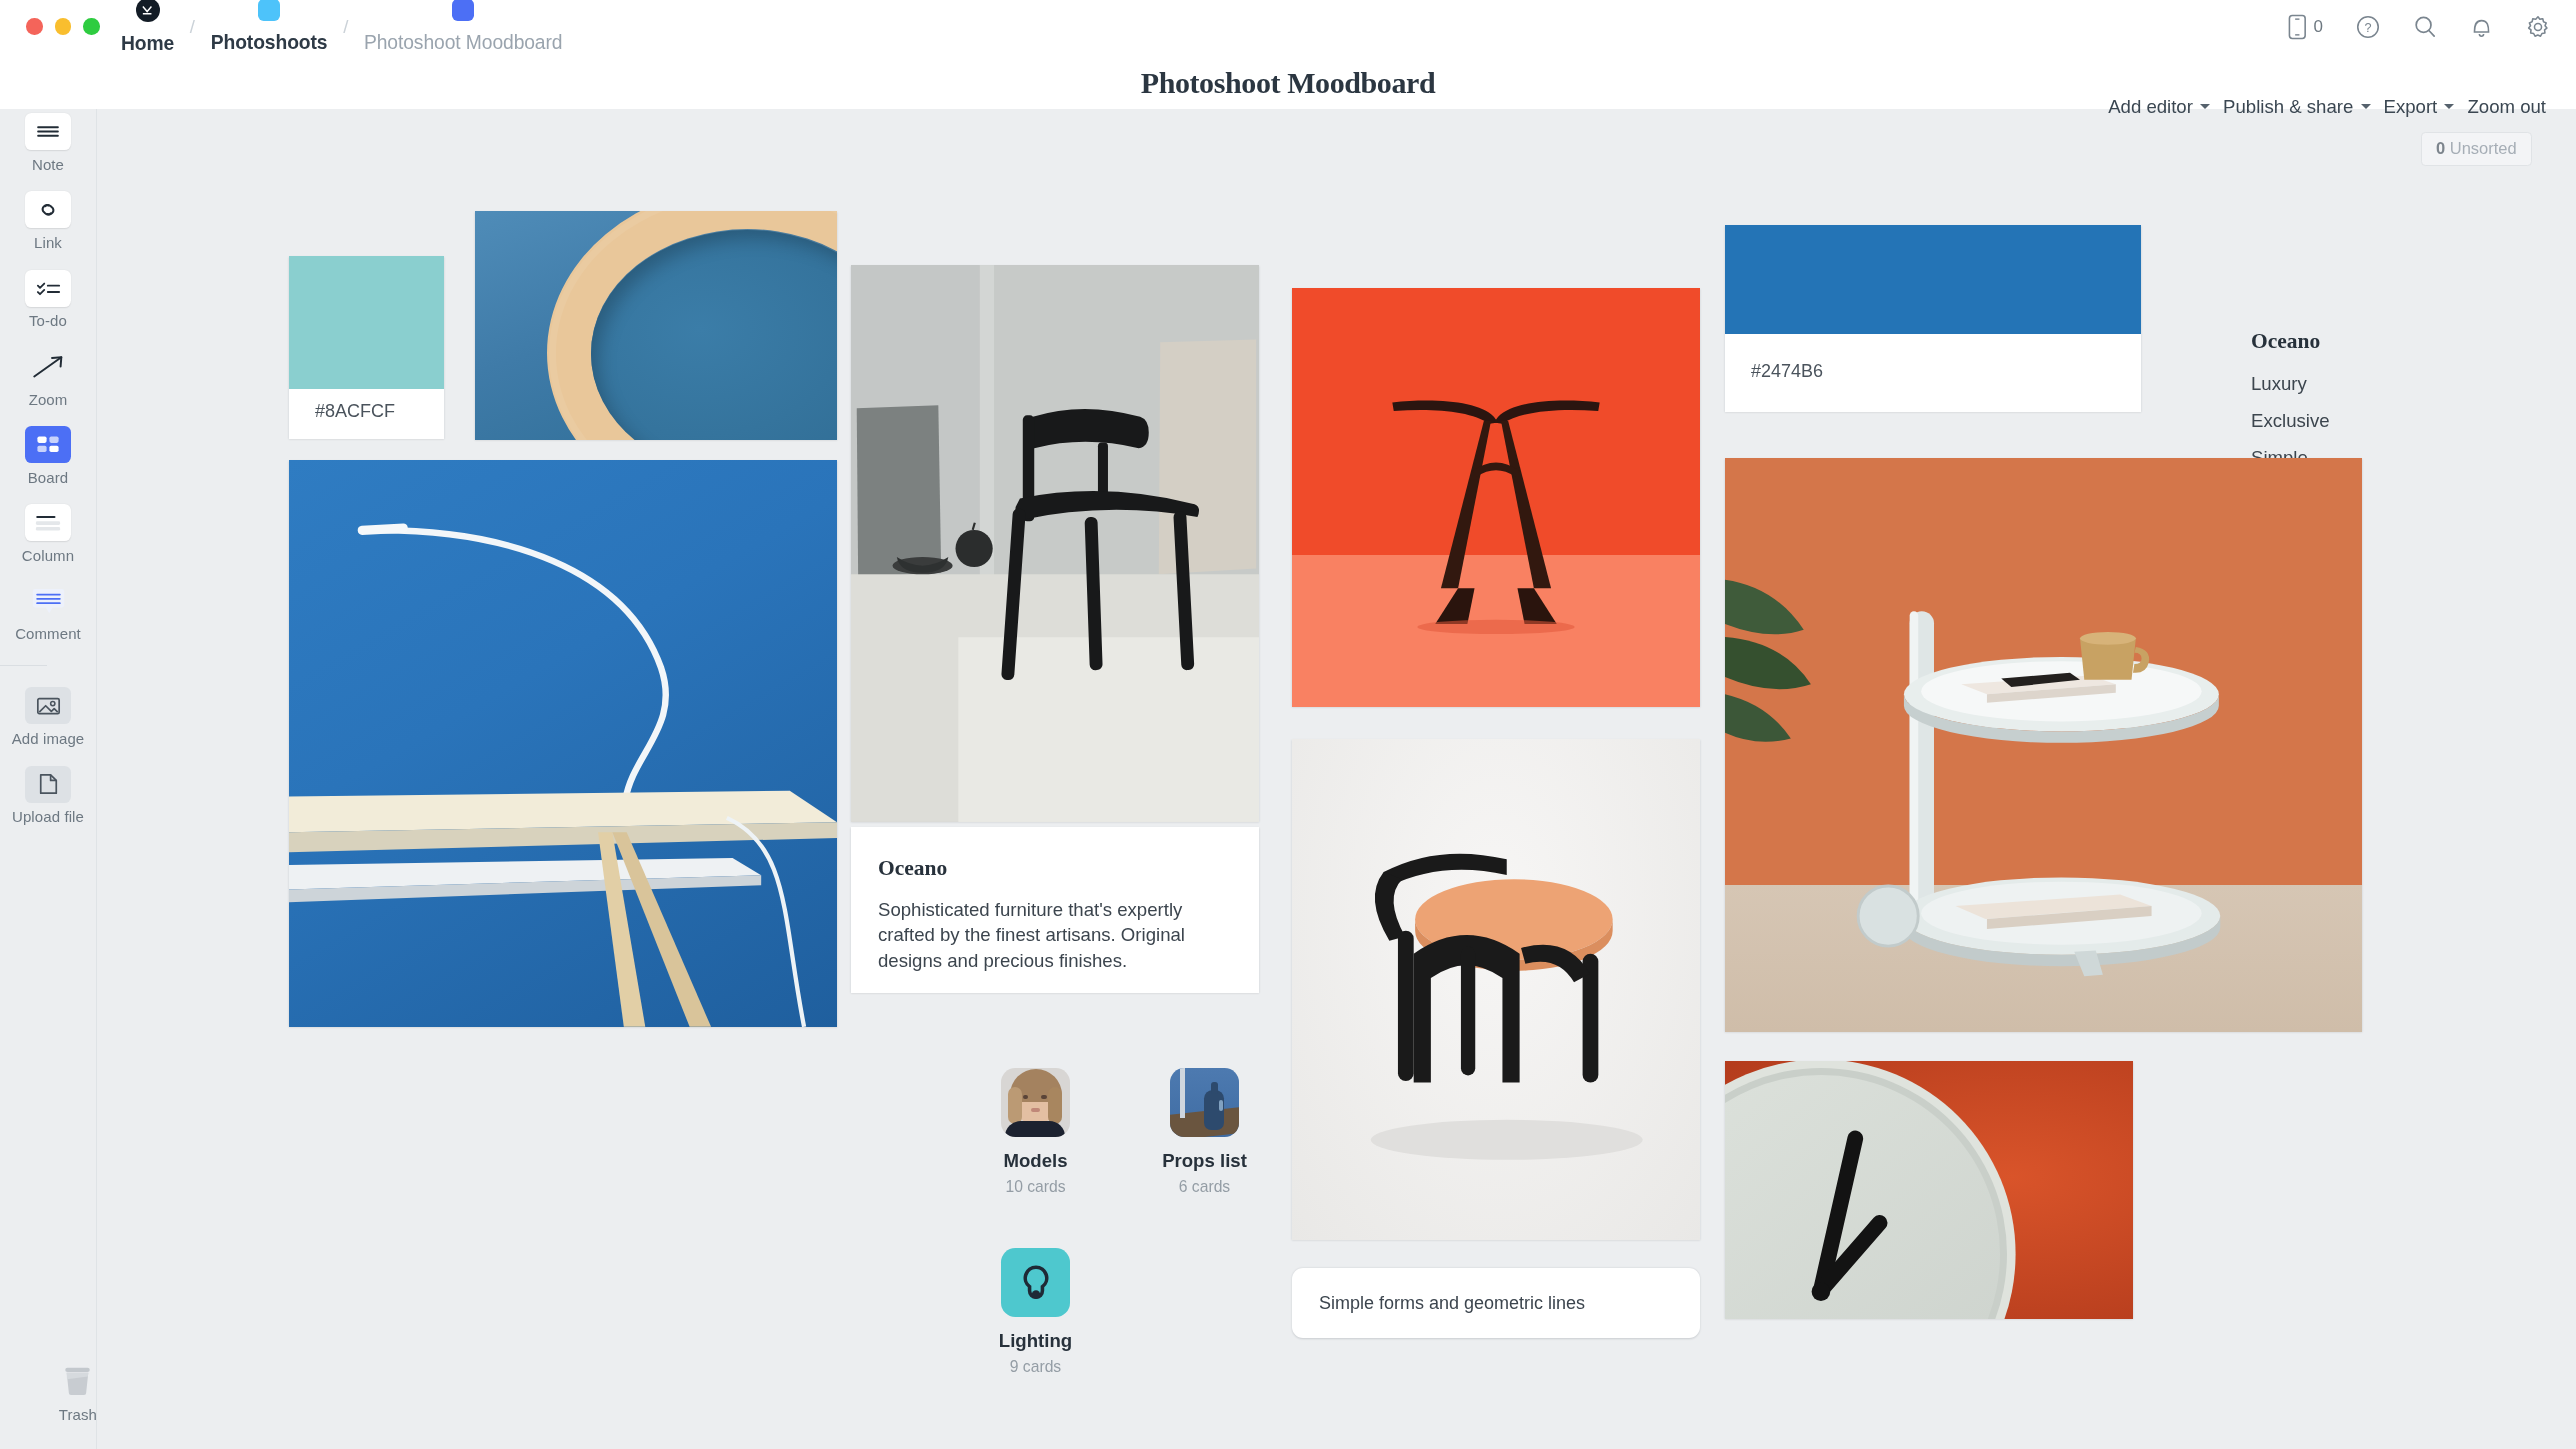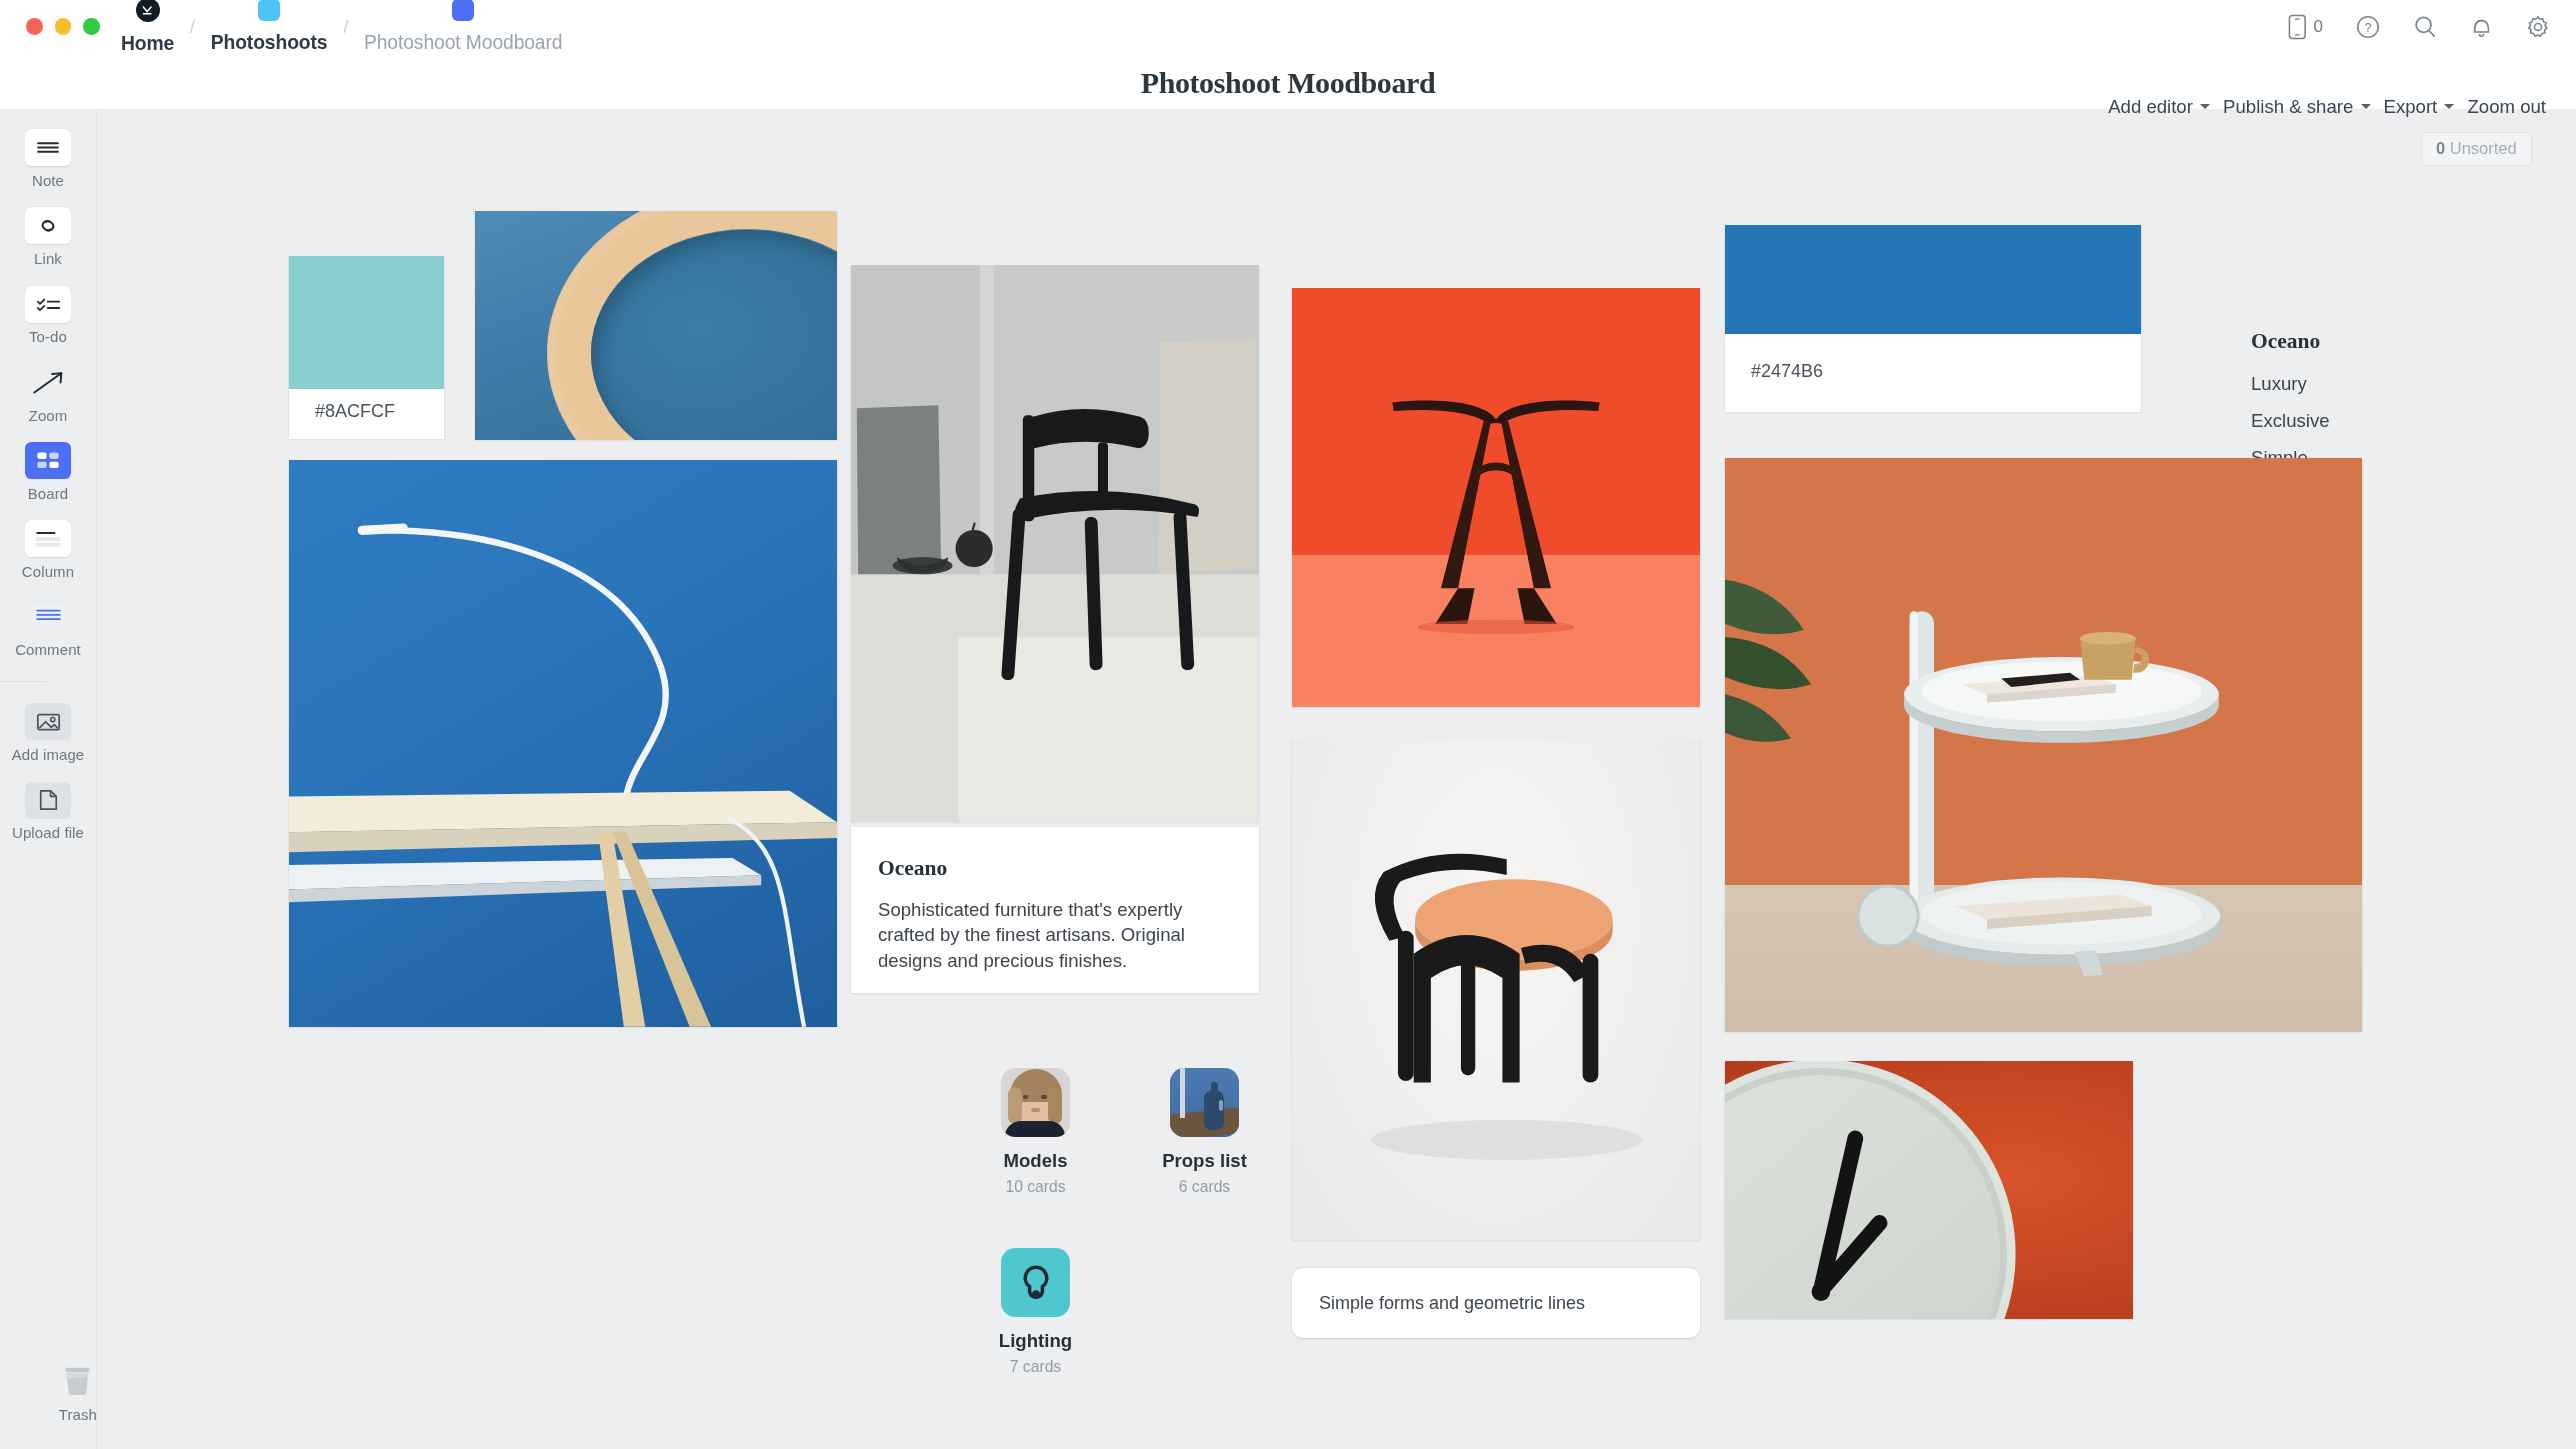--- a/index.html
+++ b/index.html
@@ -63,21 +63,21 @@
     cursor: pointer; white-space: nowrap;
   }
   .caret { width: 0; height: 0; border-left: 5px solid transparent;
            border-right: 5px solid transparent; border-top: 5.7px solid #56626d; }
 
   
   .rail {
     position: absolute; top: 109px; left: 0; width: 97px; height: 1340px;
     background: #eceef0; border-right: 0.7px solid #dfe3e6; z-index: 20;
   }
-  .rail-items { padding-top: 20px; display: flex; flex-direction: column; align-items: flex-start; gap: 18.6px;}
+  .rail-items { padding-top: 4px; display: flex; flex-direction: column; align-items: flex-start; gap: 18.6px;}
   .rail-item { width: 100%; display: flex; flex-direction: column; align-items: center; cursor: pointer;}
   .rail-tile {
     width: 46px; height: 37px; border-radius: 6.4px; background: #ffffff;
     display: flex; align-items: center; justify-content: center;
     box-shadow: 0 0.7px 1.4px rgba(0,0,0,.10);
   }
   .rail-tile.flat { background: transparent; box-shadow: none; }
   .rail-tile.active { background: #4C6FF5; box-shadow: none; }
   .rail-tile.grey { background: #dde1e5; box-shadow: none; }
   .rail-label { font-size: 15px; color: #6d7882; margin-top: 5.7px; letter-spacing:0.1px;}
@@ -468,21 +468,21 @@
   </div>
 
   <div class="subboard" style="left:874px; top:1139px;">
     <div class="sb-thumb" style="background:#4EC8CE; display:flex; align-items:center; justify-content:center;">
       <svg width="36" height="40" viewBox="0 0 50 56">
         <path d="M25 6 a15 15 0 0 1 9 27 l0 6 a9 9 0 0 1 -18 0 l0 -6 a15 15 0 0 1 9 -27z" fill="none" stroke="#1f2a36" stroke-width="5"></path>
         <circle cx="25" cy="44" r="6" fill="#1f2a36"></circle>
       </svg>
     </div>
     <div class="sb-name">Lighting</div>
-    <div class="sb-count">7 cards</div>
+    <div class="sb-count">9 cards</div>
   </div>
 
   <div class="photo" style="left:1195px; top:179px; width:408px; height:419px;">
     <div class="scene" style="background:#F04B2A;"></div>
     <div class="scene" style="top:auto; bottom:0; height:152px; background:#F98162;"></div>
     <div class="scene">
       <svg width="408" height="419" viewBox="0 0 570 586" style="position:absolute;inset:0;">
         <path d="M140 160 C 200 154, 260 158, 282 180 L288 188 L276 190 C 250 172, 198 168, 142 172 Z" fill="#2b1510"></path>
         <path d="M430 160 C 370 154, 310 158, 288 180 L282 188 L294 190 C 320 172, 372 168, 428 172 Z" fill="#2b1510"></path>
         <path d="M278 186 L232 420 L208 420 L268 186 Z" fill="#32180f"></path>

